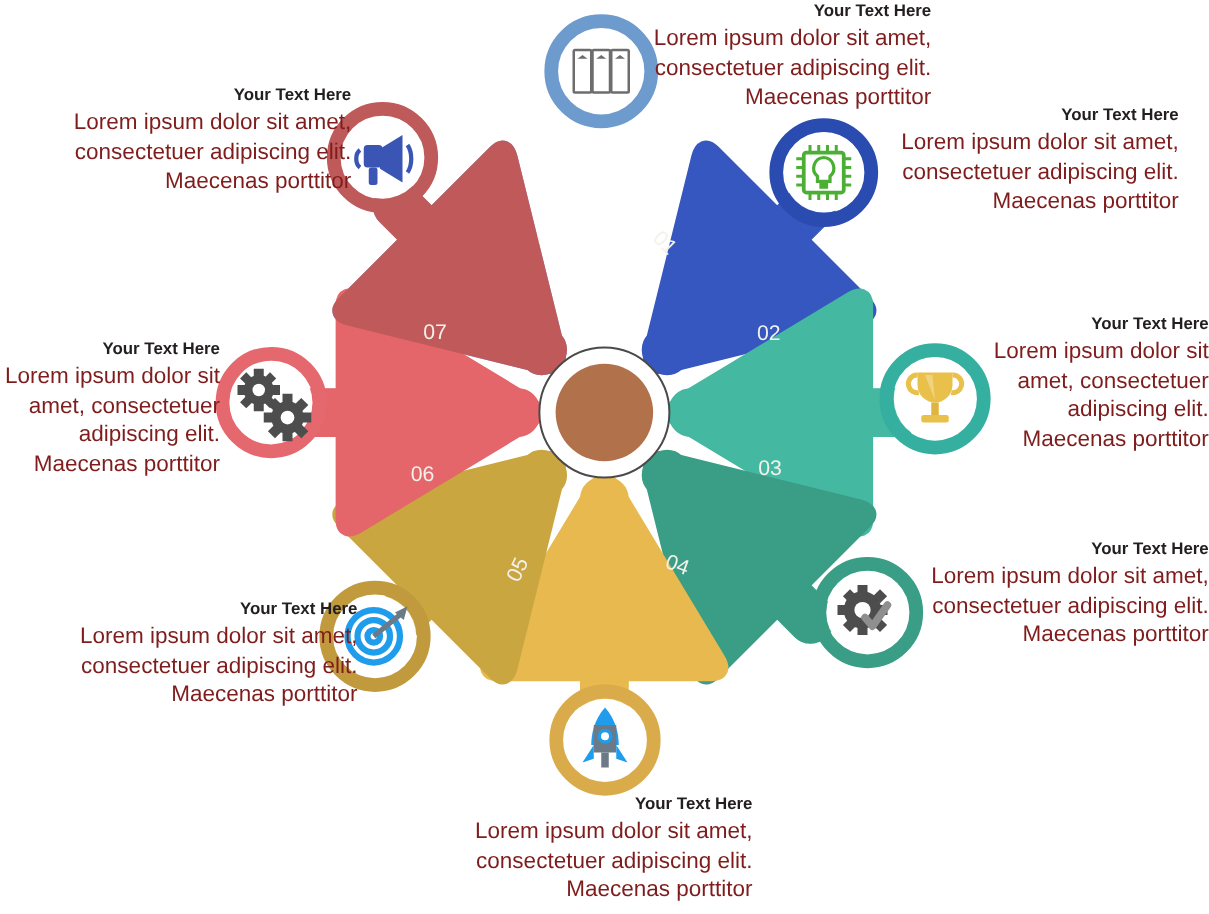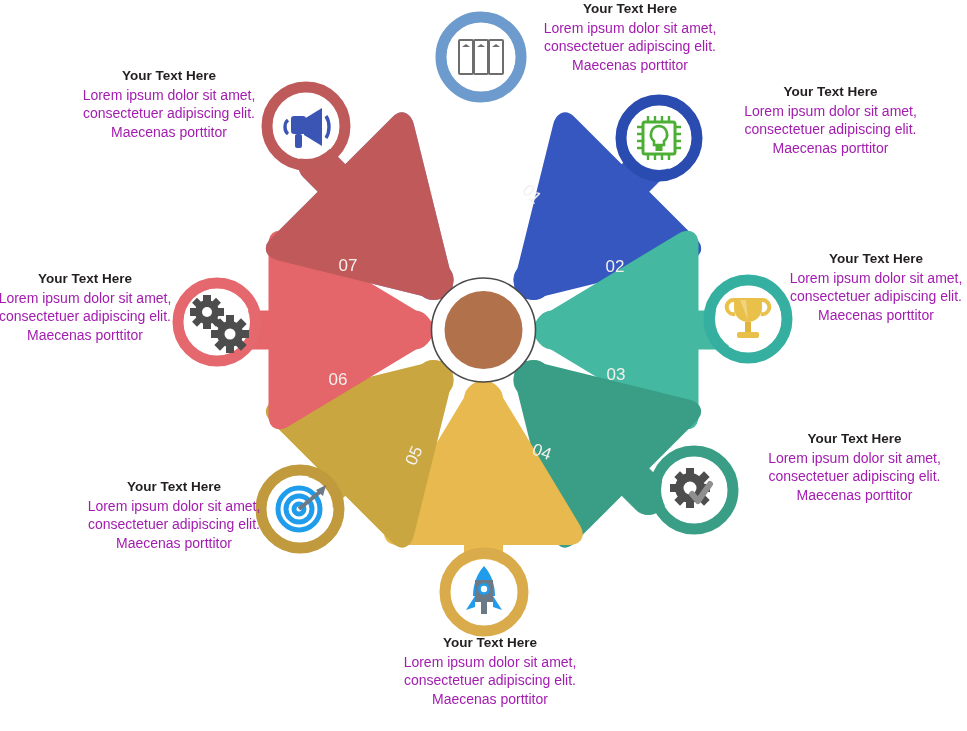--- a/index.html
+++ b/index.html
@@ -1,22 +1,22 @@
 <!DOCTYPE html>
 <html><head>
 <meta charset="utf-8">
 <style>
   html,body{margin:0;padding:0;background:#ffffff;}
   body{width:967px;height:731px;position:relative;overflow:hidden;
        font-family:"Liberation Sans","DejaVu Sans",sans-serif;color:#231f20;}
   #stage{position:absolute;left:0;top:0;width:967px;height:731px;}
   svg.wheel{position:absolute;left:0;top:0;width:967px;height:731px;}
-  .txtblk{position:absolute;text-align:center;line-height:1.32;}
+  .txtblk{position:absolute;text-align:right;line-height:1.32;}
   .txtblk .hd{font-weight:bold;font-size:13.5px;color:#231f20;display:block;margin-bottom:1px;}
-  .txtblk .bd{font-size:14px;color:#a21caf;display:block;}
+  .txtblk .bd{font-size:18px;color:#7f1d1d;display:block;}
   .num{font-size:17px;fill:#f4f1ec;font-family:"Liberation Sans","DejaVu Sans",sans-serif;}
 </style>
 </head>
 <body>
 
 <div id="stage">
 
   <svg class="wheel" viewBox="0 0 967 731" xmlns="http://www.w3.org/2000/svg">
 
     <defs>

